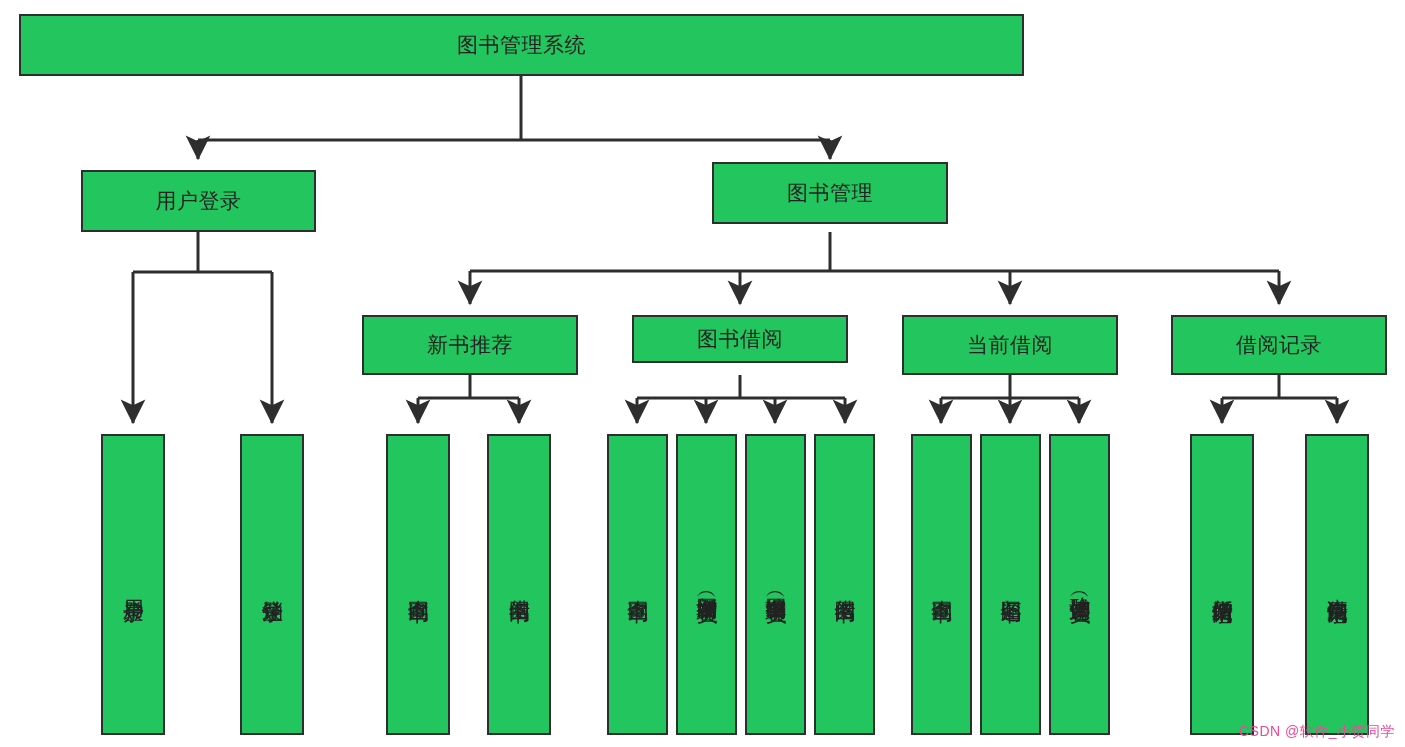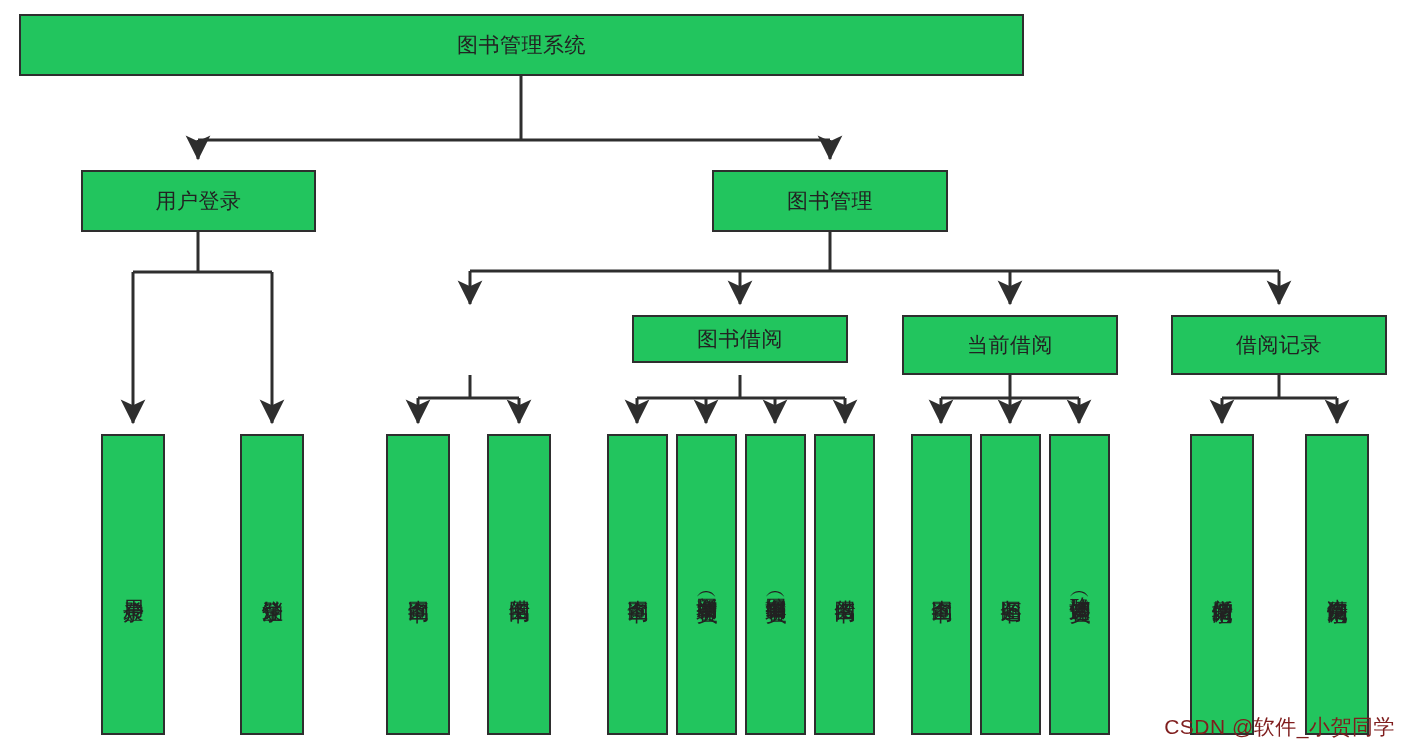--- a/index.html
+++ b/index.html
@@ -53,22 +53,22 @@
     font-size: 21px;
     line-height: 1.28;
     letter-spacing: 1px;
     white-space: nowrap;
     display: block;
   }
   .watermark {
     position: absolute;
     right: 10px;
     bottom: 6px;
-    font-size: 21px;
-    color: #7f1d1d;
+    font-size: 14px;
+    color: #ec4899;
     letter-spacing: 0.5px;
     white-space: nowrap;
     pointer-events: none;
   }
 </style>
 </head>
 <body>
 
 <div id="diagram-root">
 
@@ -122,24 +122,27 @@
     </g>
   </svg>
 
   <div class="node node-h" style="left:19px; top:14px; width:1005px; height:62px;">
     <span class="node-label">图书管理系统</span>
   </div>
 
   <div class="node node-h" style="left:81px; top:170px; width:235px; height:62px;">
     <span class="node-label">用户登录</span>
   </div>
-  <div class="node node-h" style="left:712px; top:170px; width:236px; height:62px;">
+  <div class="node node-h" style="left:712px; top:162px; width:236px; height:62px;">
     <span class="node-label">图书管理</span>
   </div>
 
+  <div class="node node-h" style="left:362px; top:315px; width:216px; height:60px;">
+    <span class="node-label">新书推荐</span>
+  </div>
   <div class="node node-h" style="left:632px; top:315px; width:216px; height:48px;">
     <span class="node-label">图书借阅</span>
   </div>
   <div class="node node-h" style="left:1171px; top:315px; width:216px; height:60px;">
     <span class="node-label">借阅记录</span>
   </div>
   <div class="node node-h" style="left:902px; top:315px; width:216px; height:60px;">
     <span class="node-label">当前借阅</span>
   </div>
 

